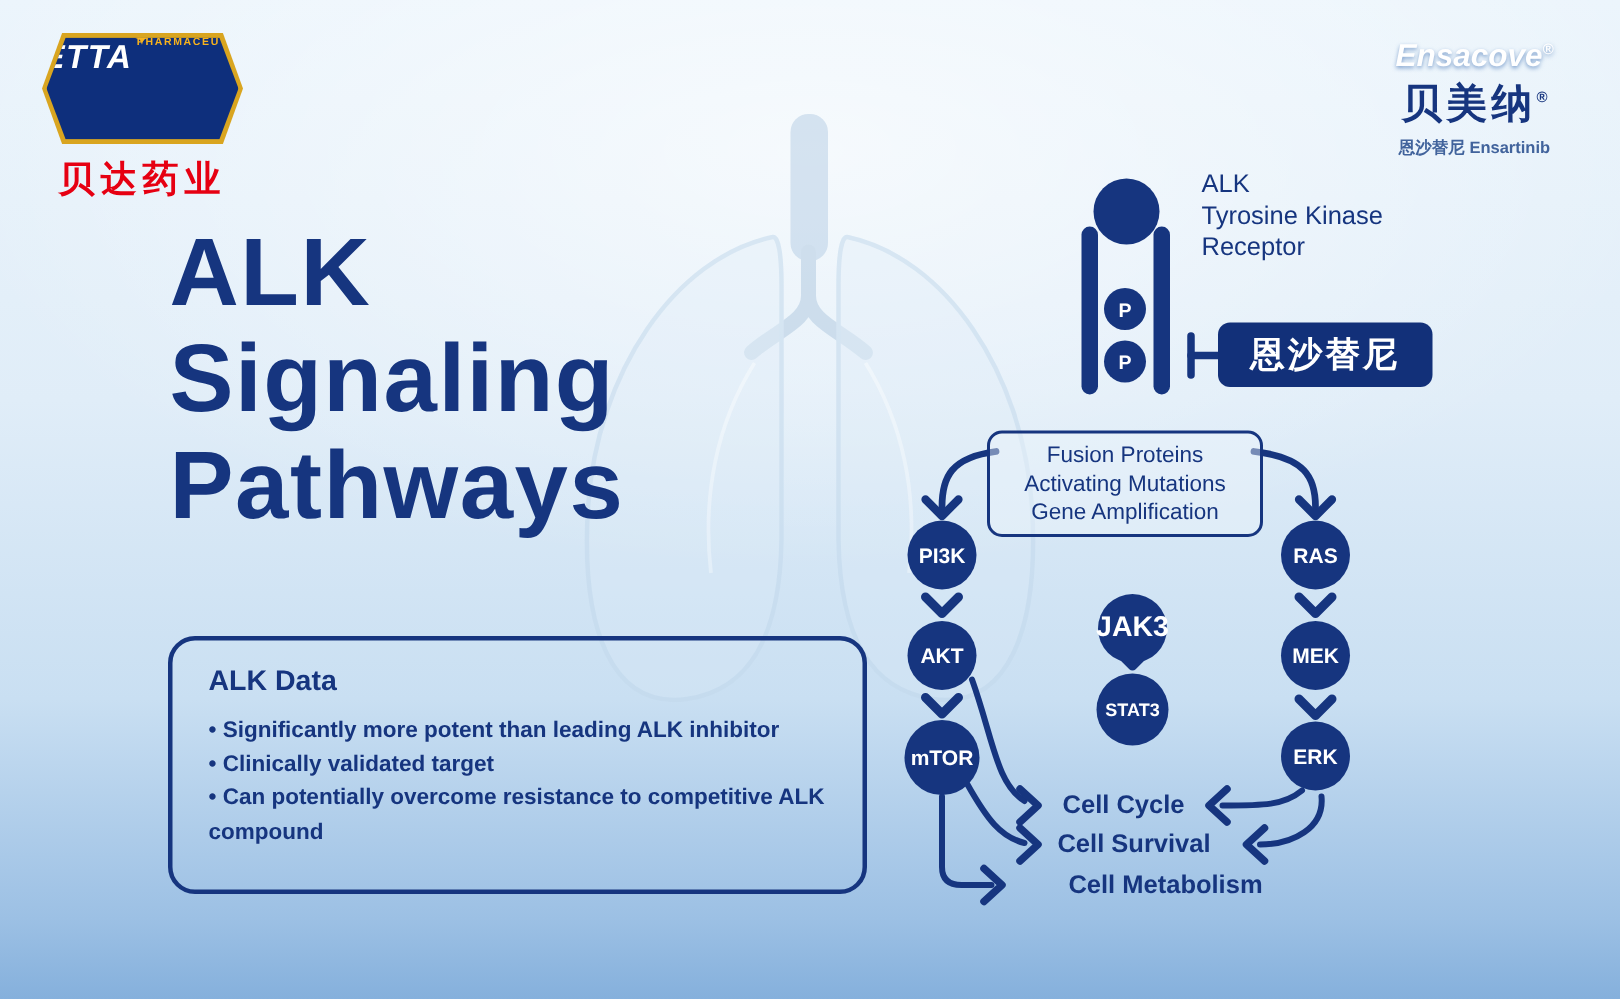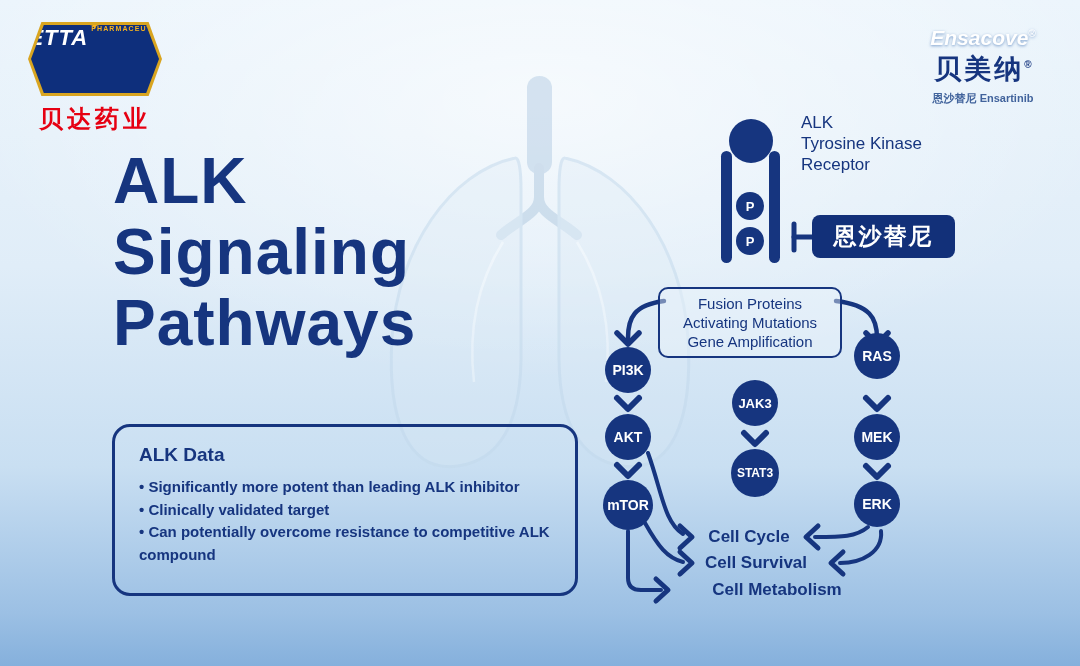--- a/index.html
+++ b/index.html
@@ -169,23 +169,23 @@
 
   <div class="fusion-box">
     <div>Fusion Proteins</div>
     <div>Activating Mutations</div>
     <div>Gene Amplification</div>
   </div>
 
   <div class="node n46" style="left:605px; top:347px;">PI3K</div>
   <div class="node n46" style="left:605px; top:414px;">AKT</div>
   <div class="node n50" style="left:603px; top:480px;">mTOR</div>
-  <div class="node n46" style="left:732px; top:380px; font-size:13px;">JAK3</div>
+  <div class="node n46" style="left:732px; top:396px; font-size:19px;">JAK3</div>
   <div class="node n48" style="left:731px; top:449px;">STAT3</div>
-  <div class="node n46" style="left:854px; top:333px;">RAS</div>
+  <div class="node n46" style="left:854px; top:347px;">RAS</div>
   <div class="node n46" style="left:854px; top:414px;">MEK</div>
   <div class="node n46" style="left:854px; top:481px;">ERK</div>
 
   <div class="out" style="left:749px; top:537px;">Cell Cycle</div>
   <div class="out" style="left:756px; top:563px;">Cell Survival</div>
   <div class="out" style="left:749px; top:590px;margin-left:28px;">Cell Metabolism</div>
 
 </div>
 
 </body></html>

